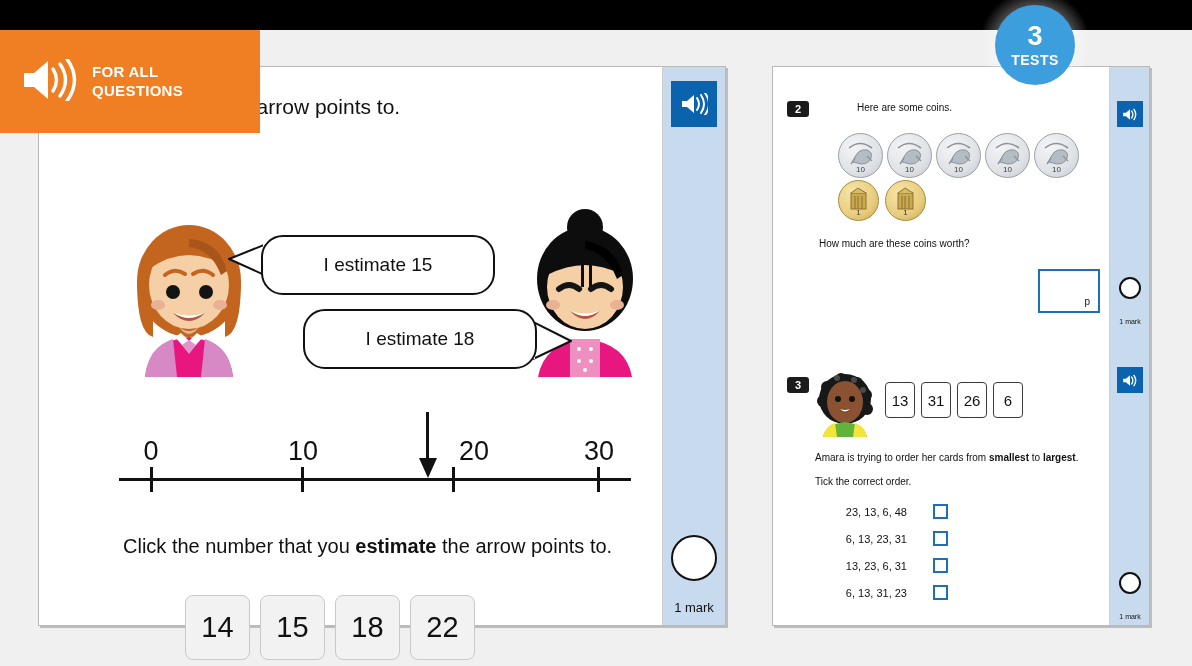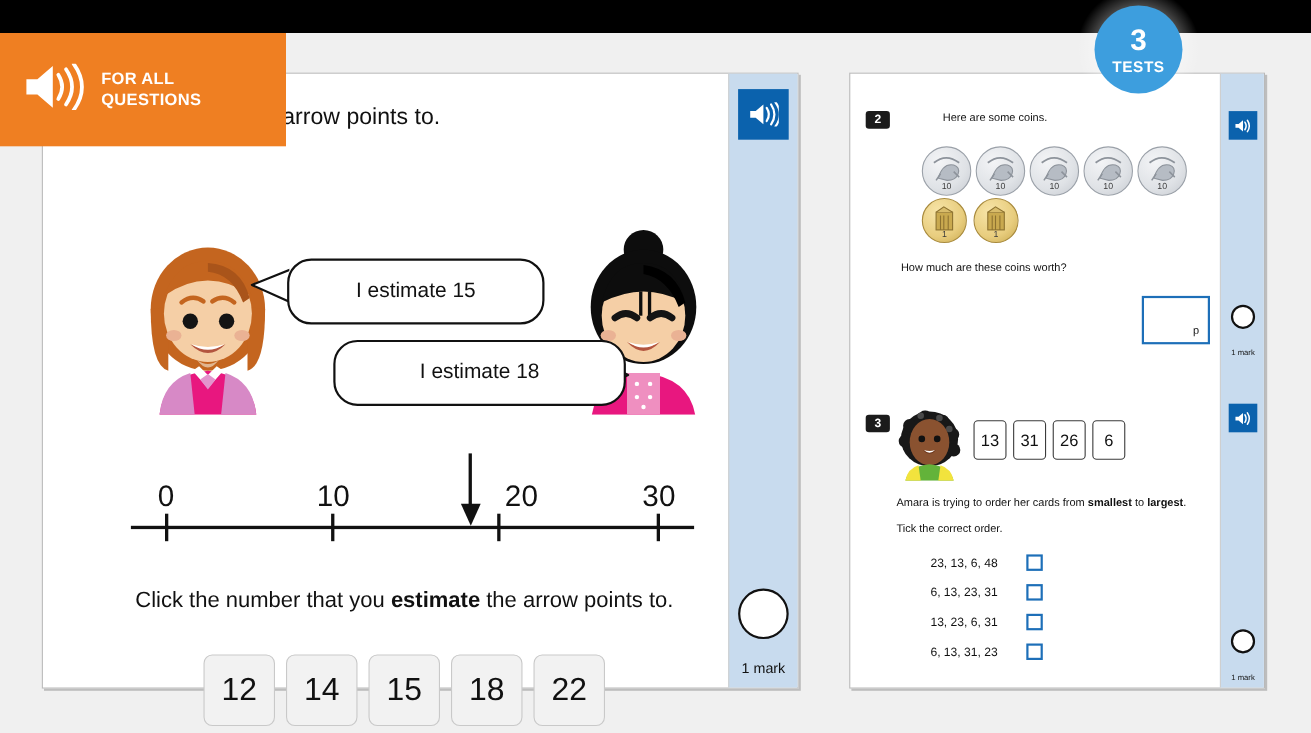--- a/index.html
+++ b/index.html
@@ -94,21 +94,21 @@
     font-size: 21px; color: #111; white-space: nowrap;
   }
 
   .bubble {
     position: absolute;
     border: 2px solid #111; border-radius: 22px;
     background: #fff; color: #111; font-size: 19px;
     display: flex; align-items: center; justify-content: center;
   }
   #bubble-left  { left: 222px; top: 168px; width: 234px; height: 60px; }
-  #bubble-right { left: 264px; top: 242px; width: 266px; height: 60px; }
+  #bubble-right { left: 264px; top: 242px; width: 234px; height: 60px; }
   .tail { position: absolute; }
 
   .numberline { position: absolute; left: 80px; top: 345px; width: 520px; height: 85px; }
   .nl-axis { position: absolute; left: 0; top: 66px; width: 512px; height: 3px; background: #111; }
   .nl-tick { position: absolute; top: 55px; width: 3px; height: 25px; background: #111; }
   .nl-lab { position: absolute; top: 24px; font-size: 27px; color: #111; transform: translateX(-50%); }
   .nl-arrow { position: absolute; top: 0px; }
 
   .click-instr {
     position: absolute; left: 84px; top: 468px;
@@ -245,21 +245,20 @@
         <rect x="11" y="0" width="3" height="48" fill="#111"></rect>
         <path d="M4 46 L22 46 L13 66 Z" fill="#111"></path>
       </svg>
     </div>
 
     <div class="click-instr">
       <span>Click the number that you </span><b>estimate</b><span> the arrow points to.</span>
     </div>
 
     <div class="opt-row">
-      <div class="opt">12</div>
       <div class="opt">14</div>
       <div class="opt">15</div>
       <div class="opt">18</div>
       <div class="opt">22</div>
     </div>
   </div>
 
   <div class="side-rail">
     <div class="audio-btn" style="left:8px;top:14px;width:46px;height:46px;">
       <svg width="28" height="22" viewBox="0 0 28 22">

